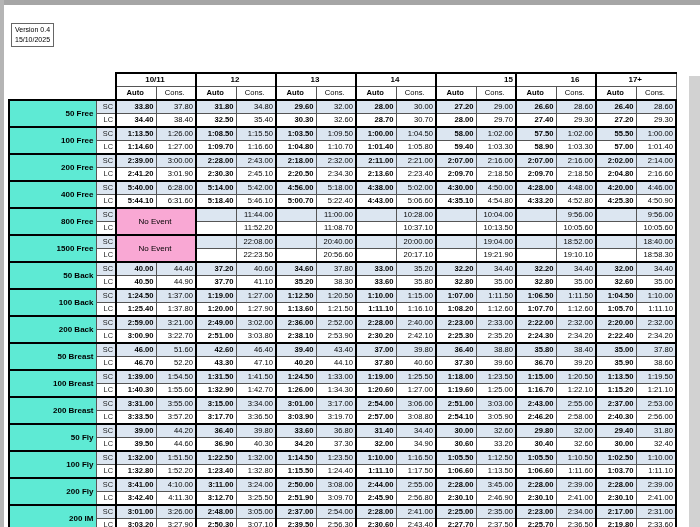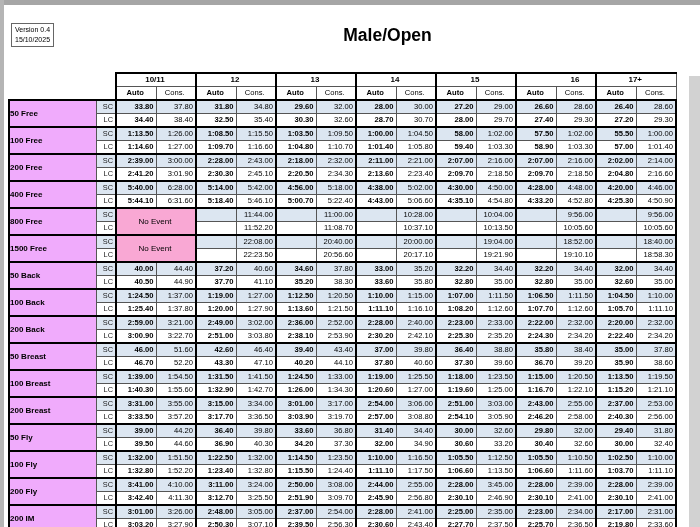--- a/index.html
+++ b/index.html
@@ -24,21 +24,21 @@
   }
   table.qt th, table.qt td{
     padding:0 2px 0 0;height:12px;line-height:12px;overflow:hidden;white-space:nowrap;
   }
   th.blank{border:none;background:transparent;}
   th.age{border:1px solid #555;border-top:2px solid #000;font-weight:bold;font-size:8px;text-align:center;padding:0;height:10px;line-height:10px;}
   th.sub{border:1px solid #555;font-size:7.6px;text-align:center;padding:0;height:11px;line-height:11px;}
   th.sub.auto{font-weight:bold;}
   th.sub.cons{font-weight:normal;}
   td{border:1px solid #555;}
-  td.ev{font-weight:bold;font-size:8px;text-align:left;background:#f0abfc;border-left:2px solid #000;}
+  td.ev{font-weight:bold;font-size:8px;text-align:right;background:#5eead4;border-left:2px solid #000;}
   td.lab{text-align:right;font-size:7.4px;padding-right:2px;color:#1a1a1a;}
   td.val{text-align:right;padding-right:2.5px;}
   td.auto{font-weight:bold;}
   td.gstart{border-left:2px solid #000;}
   td.last{border-right:2px solid #000;}
   tr.sc td.shade{background:#dce6f1;}
   tr.lc td.shade{background:#ffffff;}
   tr.evtop td{border-top:2px solid #000;}
   td.noev{background:#f9a8d4;text-align:center;font-size:8px;vertical-align:middle;}
 </style>
@@ -48,21 +48,20 @@
 <div class="chrome-top"></div>
 <div class="chrome-left"></div>
 <div class="chrome-right"></div>
 
 <div class="version-box">
   <div>Version 0.4</div>
   <div>15/10/2025</div>
 </div>
 
 <div class="title-wrap">
-  <div>Male/Open</div>
 </div>
 
 <table class="qt">
   <colgroup>
     <col style="width:87px">
       <col style="width:20px">
     <col style="width:40px">
       <col style="width:40px">
       <col style="width:40px">
       <col style="width:40px">
@@ -77,21 +76,21 @@
     <col style="width:40px">
       <col style="width:40px">
   </colgroup>
   <thead id="qt-head">
       <tr>
         <th colspan="2" class="blank"></th>
         <th colspan="2" class="age" style="border-left: 2px solid rgb(0, 0, 0);">10/11</th>
         <th colspan="2" class="age" style="border-left: 2px solid rgb(0, 0, 0);">12</th>
         <th colspan="2" class="age" style="border-left: 2px solid rgb(0, 0, 0);">13</th>
         <th colspan="2" class="age" style="border-left: 2px solid rgb(0, 0, 0); margin-top: 32px;">14</th>
-        <th colspan="2" class="age" style="border-left: 2px solid rgb(0, 0, 0);">15</th>
+        <th colspan="2" class="age" style="border-left: 2px solid rgb(0, 0, 0); text-align: right;">15</th>
         <th colspan="2" class="age" style="border-left: 2px solid rgb(0, 0, 0); padding-left: 40px;">16</th>
         <th colspan="2" class="age last" style="border-left: 2px solid rgb(0, 0, 0);">17+</th>
       </tr>
       <tr>
         <th colspan="2" class="blank"></th>
         <th class="sub auto" style="border-left: 2px solid rgb(0, 0, 0);">Auto</th>
         <th class="sub cons">Cons.</th>
         <th class="sub auto" style="border-left: 2px solid rgb(0, 0, 0);">Auto</th>
         <th class="sub cons">Cons.</th>
         <th class="sub auto" style="border-left: 2px solid rgb(0, 0, 0);">Auto</th>

